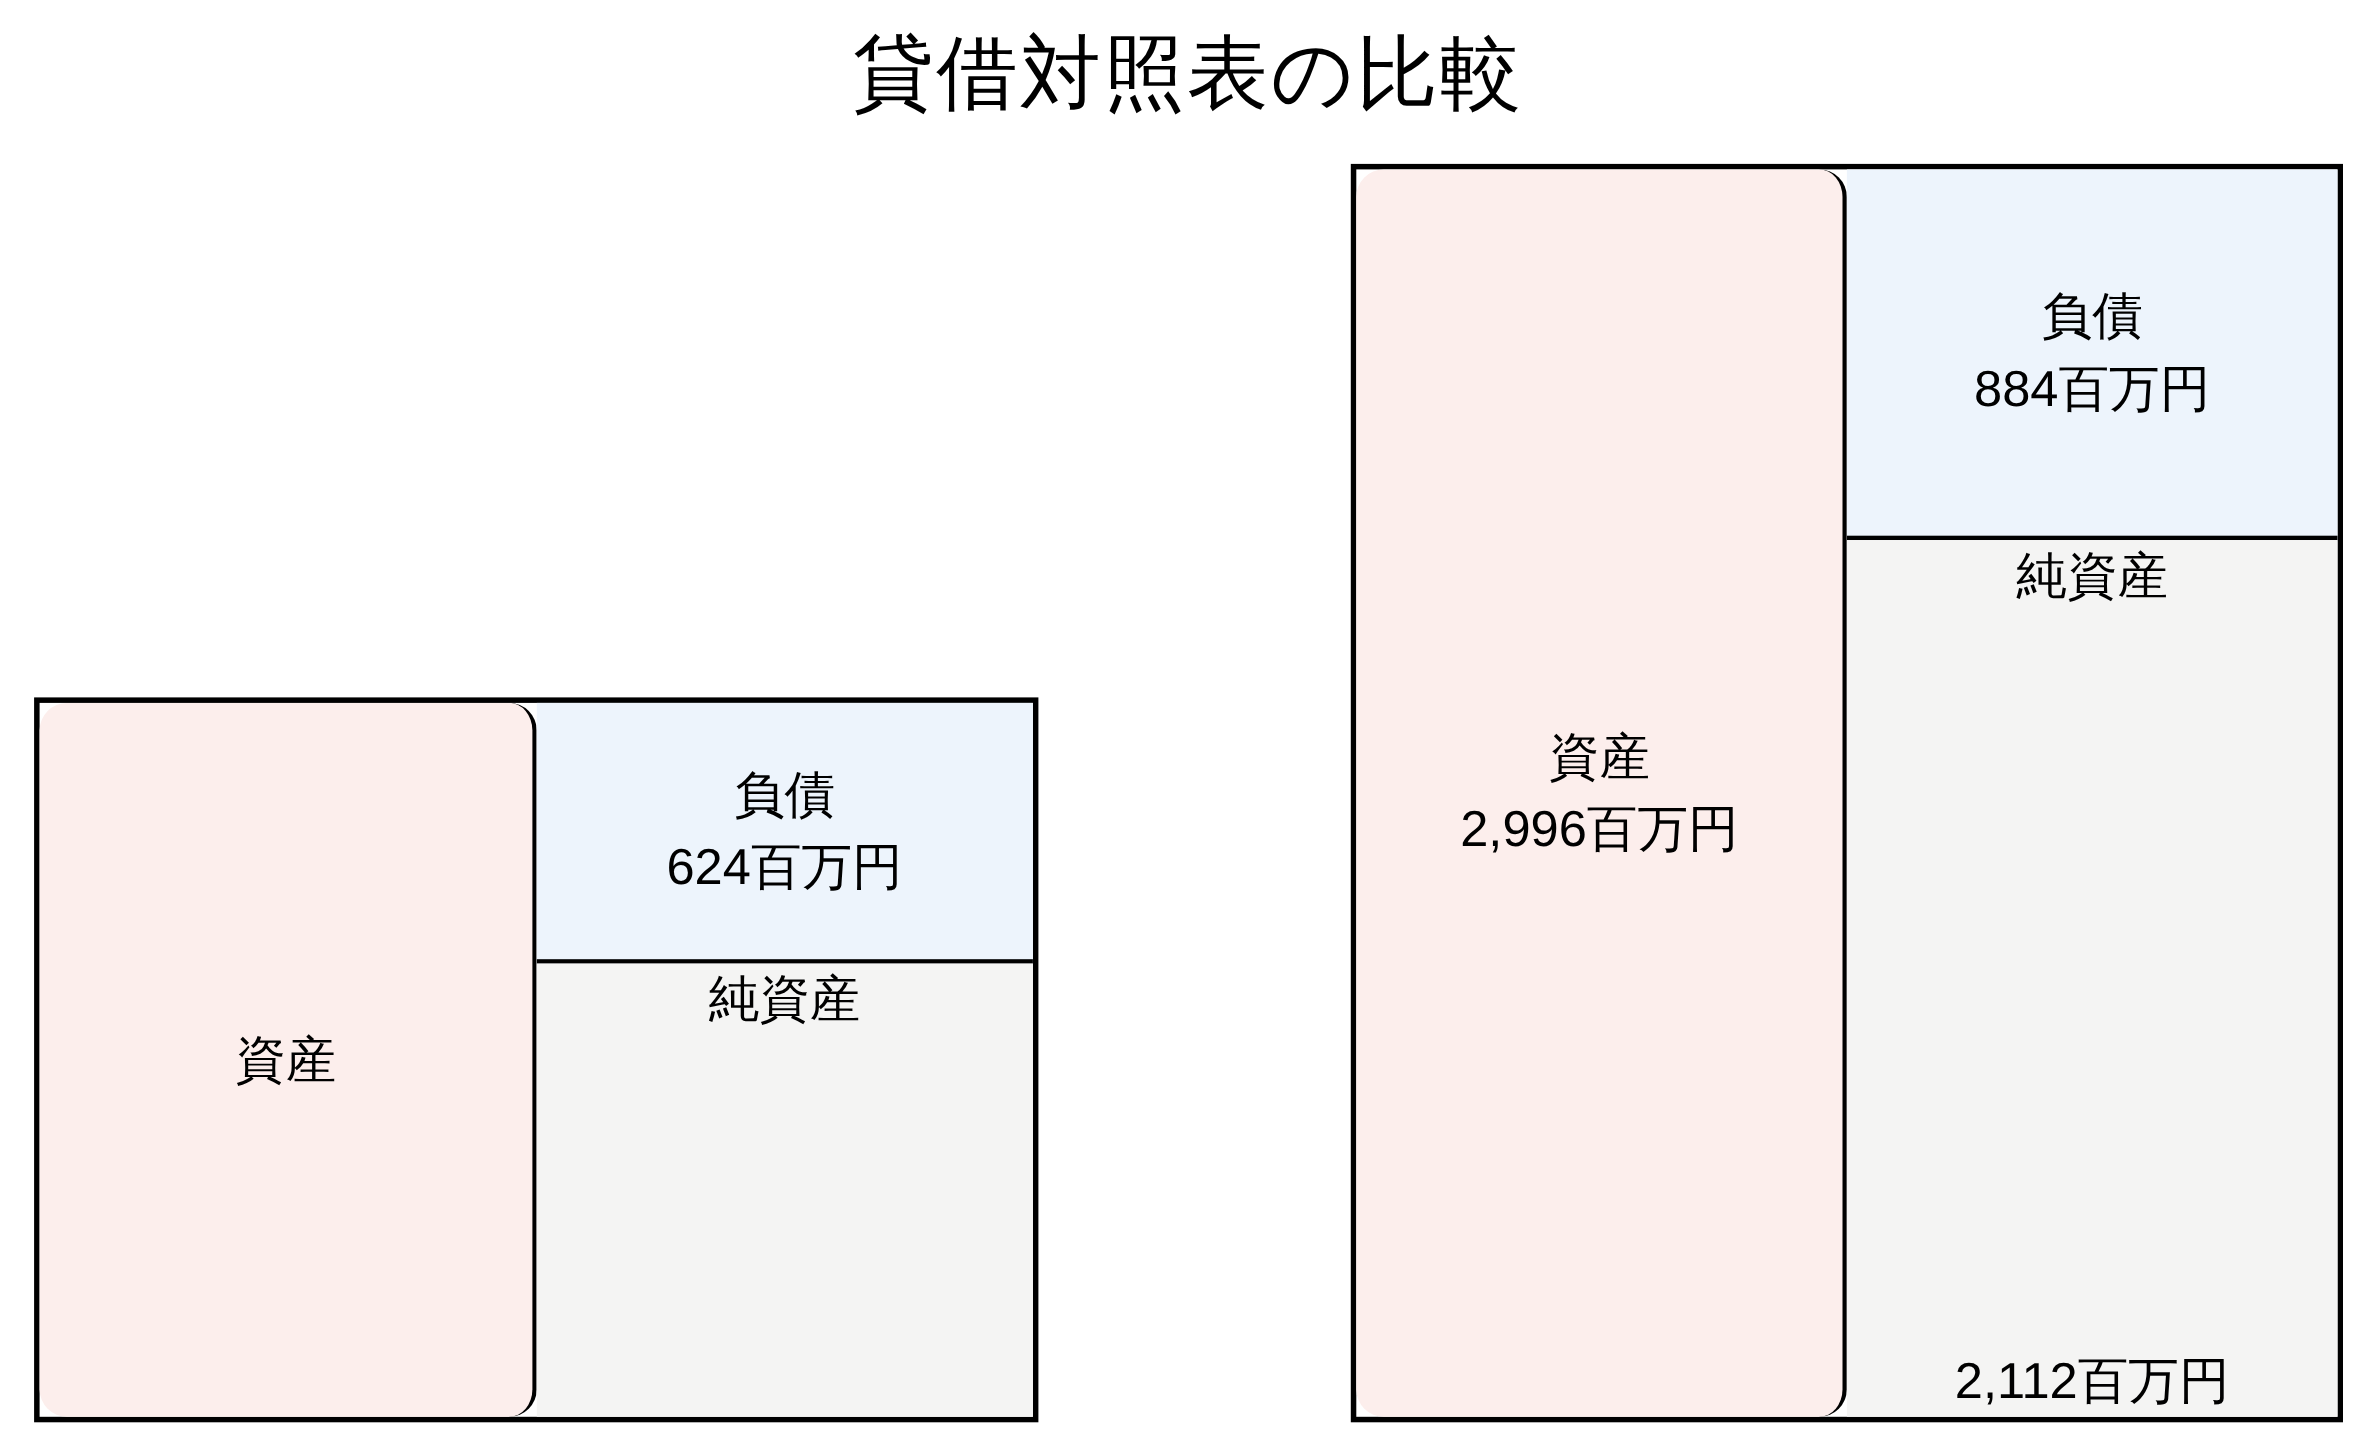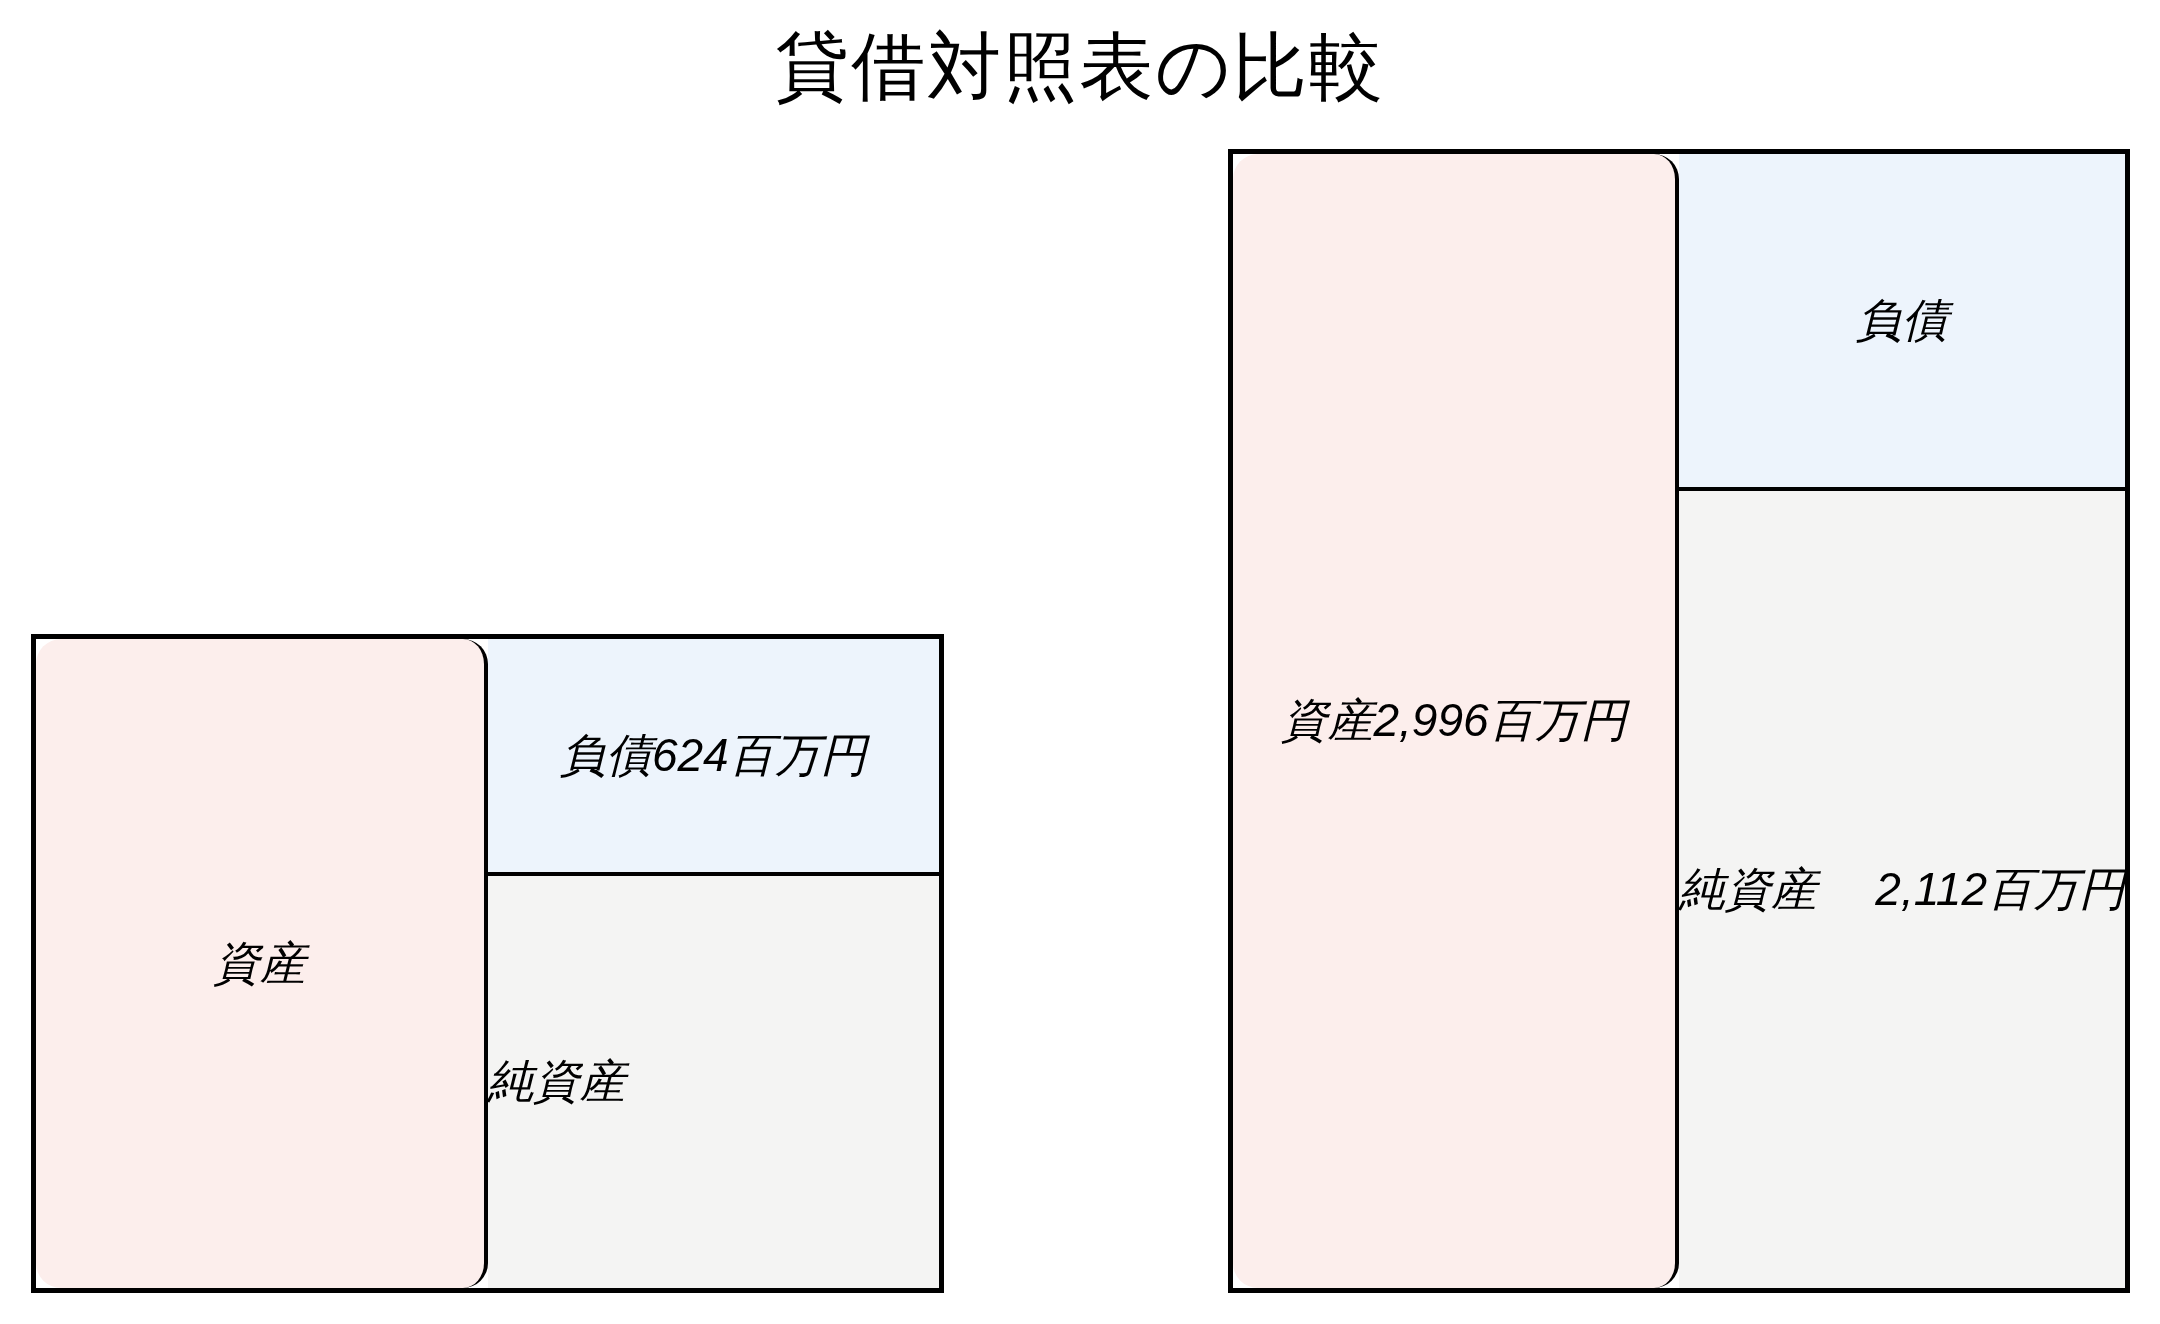--- a/index.html
+++ b/index.html
@@ -33,25 +33,25 @@
     display: flex;
     flex-direction: row;
     box-sizing: border-box;
     border: 5px solid var(--border, #000000);
     background: var(--bg, #ffffff);
   }
   .sheet-left  { left: 31px;   width: 913px; }
   .sheet-right { left: 1228px; width: 902px; }
   .cell {
     display: flex;
+    flex-direction: column;
     justify-content: center;
     align-items: center;
     box-sizing: border-box;
     min-height: 0;
-    font-style: italic;
   }
   .cell-assets {
     width: 50%;
     background: var(--assets-fill, #FCEEEC);
     border-right: 4px solid var(--border, #000000);
     border-radius: 25px;
   }
   .right-col {
     width: 50%;
     display: flex;
@@ -97,20 +97,21 @@
   </div>
 
   <div class="sheet sheet-right" style="height: 1144px;">
     <div class="cell cell-assets">
       <div class="cell-label">資産</div>
       <div class="cell-amount">2,996百万円</div>
     </div>
     <div class="right-col">
       <div class="cell cell-liabilities" style="flex: 884 1 0px;">
         <div class="cell-label">負債</div>
+        <div class="cell-amount">884百万円</div>
       </div>
       <div class="cell cell-net-assets" style="flex: 2112 1 0px;">
         <div class="cell-label">純資産</div>
         <div class="cell-amount">2,112百万円</div>
       </div>
     </div>
   </div>
 
 </div>
 

